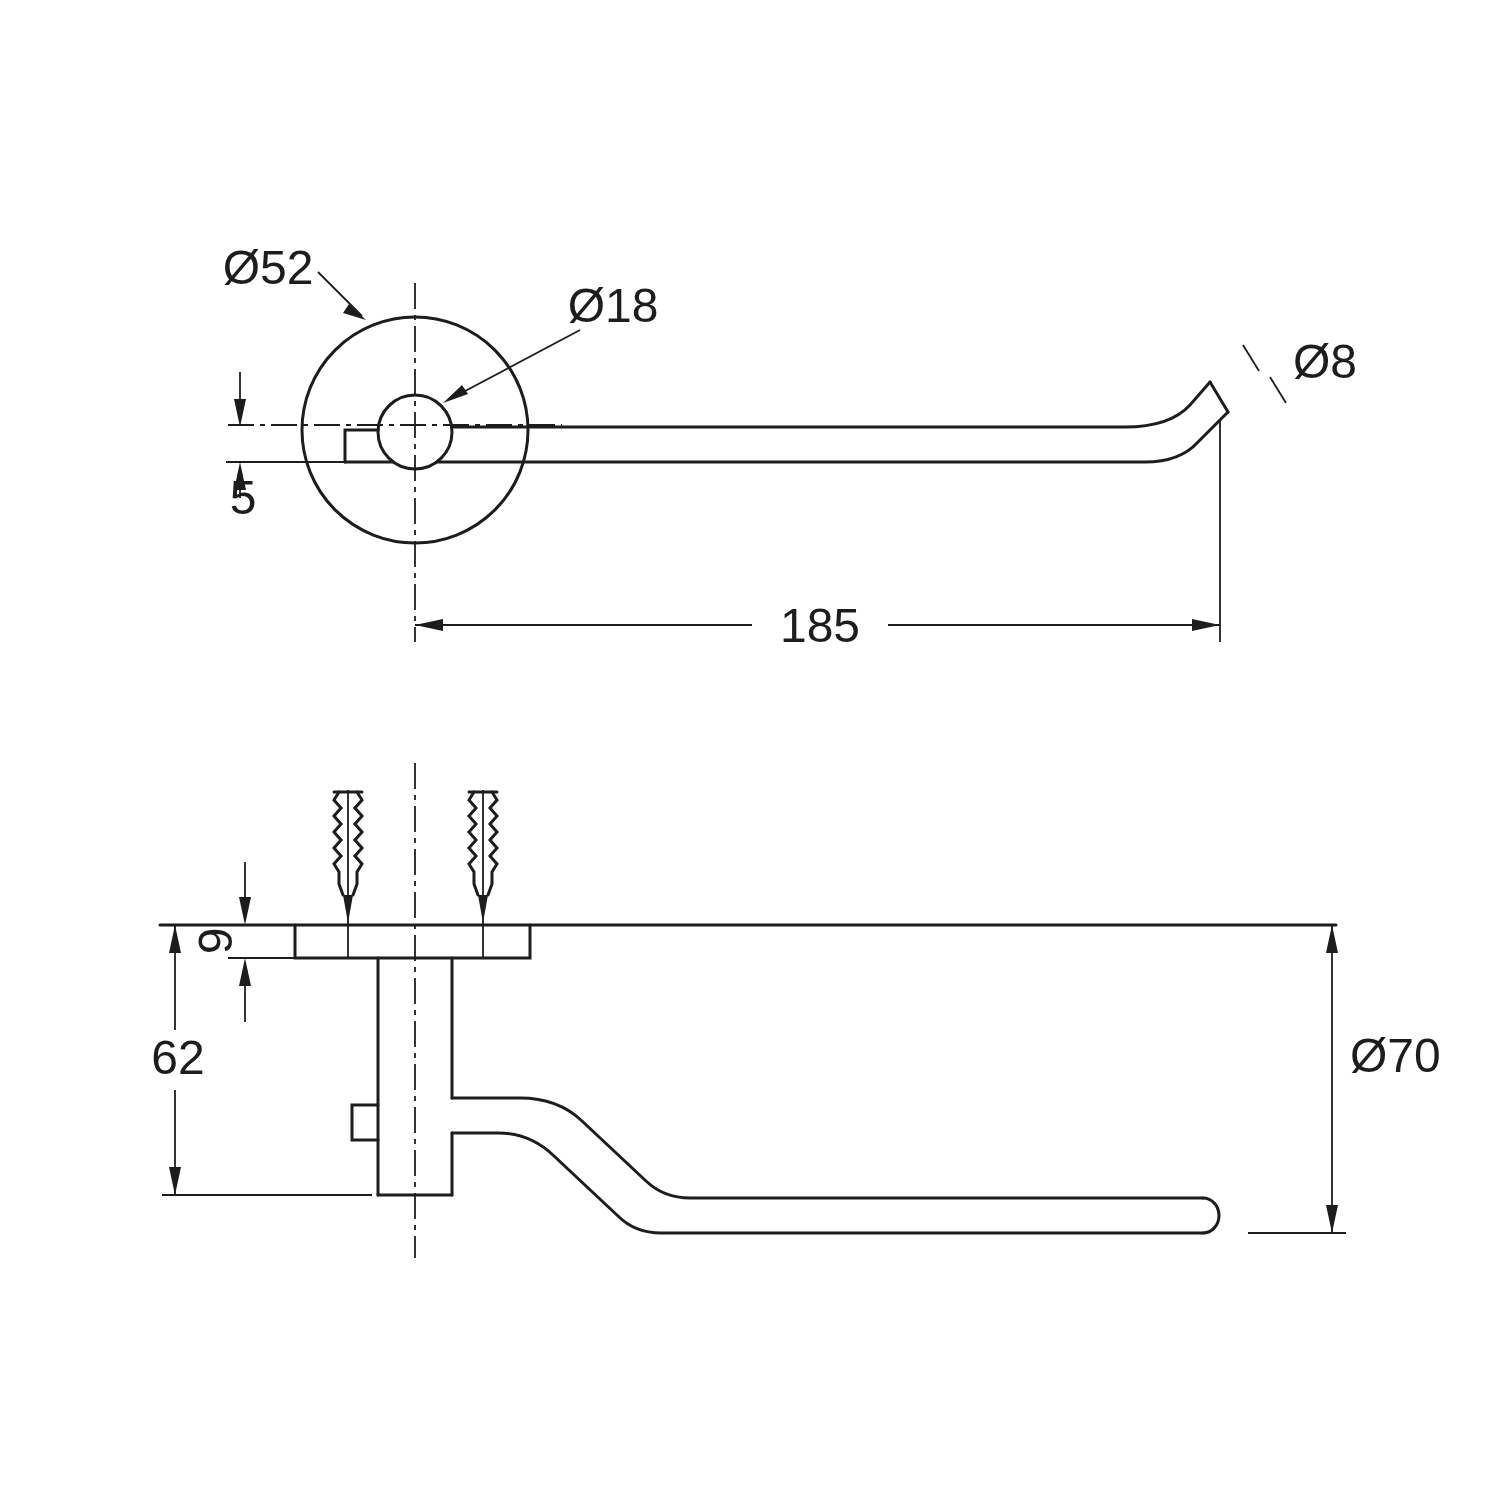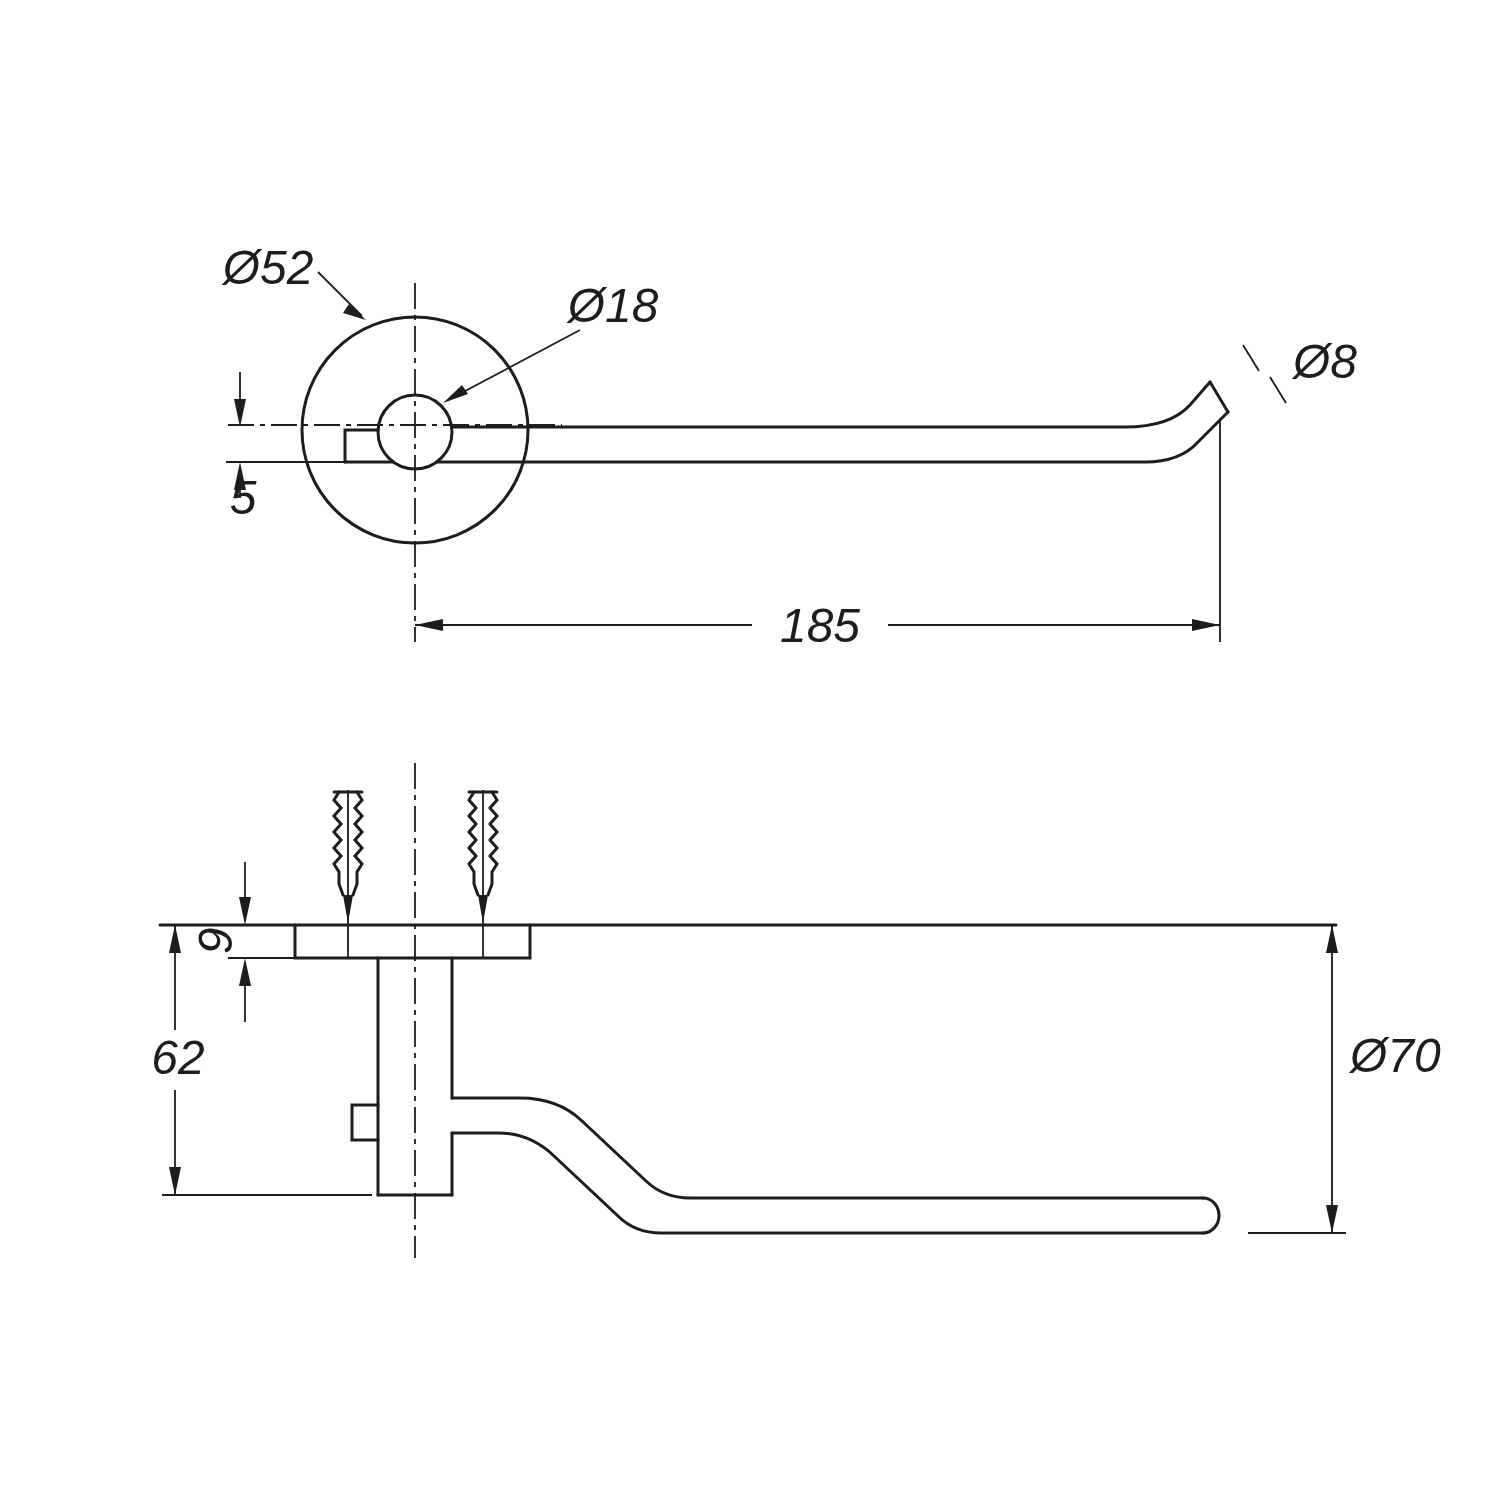--- a/index.html
+++ b/index.html
@@ -7,21 +7,20 @@
     padding: 0;
     background: #ffffff;
     font-family: "Liberation Sans", sans-serif;
   }
   .frame {
     position: relative;
     width: 1500px;
     height: 1500px;
     background: #ffffff;
     overflow: hidden;
-    font-style: italic;
   }
   svg { display: block; }
 
   
   .ol   { stroke: #1d1d1b; stroke-width: 3;   fill: none; stroke-linecap: round; }
   .thin { stroke: #1d1d1b; stroke-width: 1.8; fill: none; }
   .cl   { stroke: #1d1d1b; stroke-width: 1.8; fill: none; stroke-dasharray: 26 6 5 6; }
   .arr  { fill: #1d1d1b; stroke: none; }
   .dimtext {
     fill: #1d1d1b;

